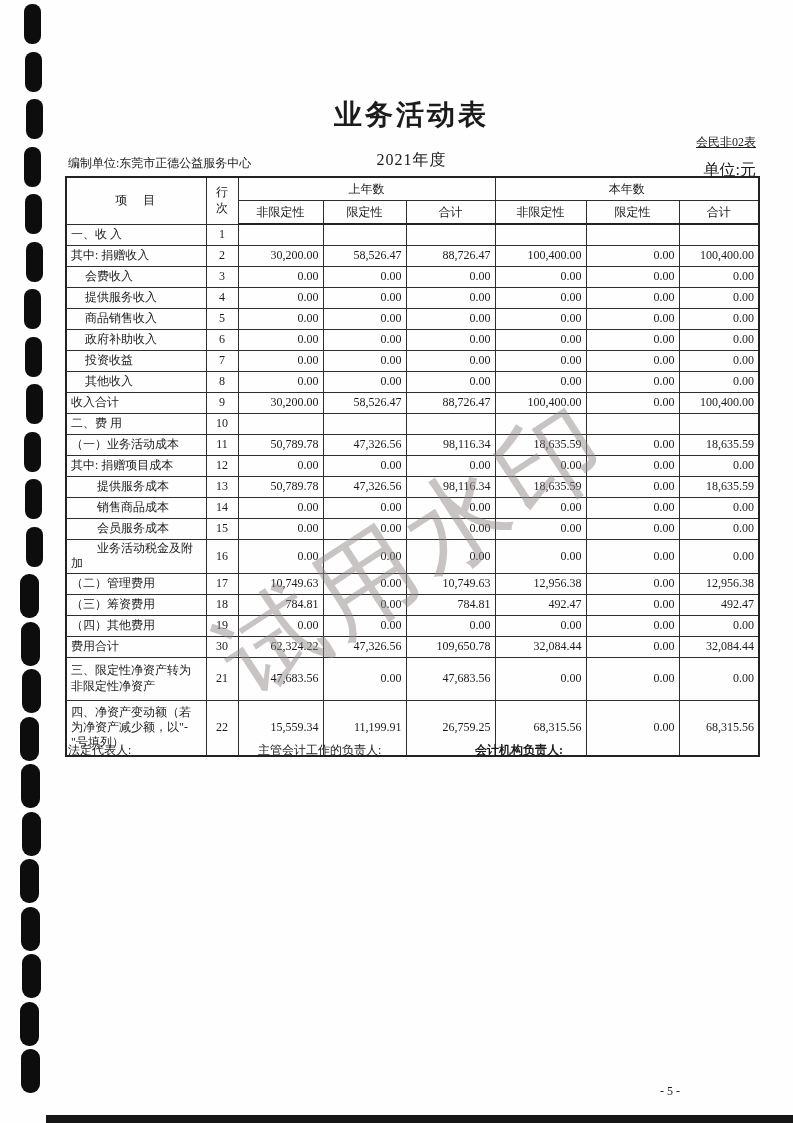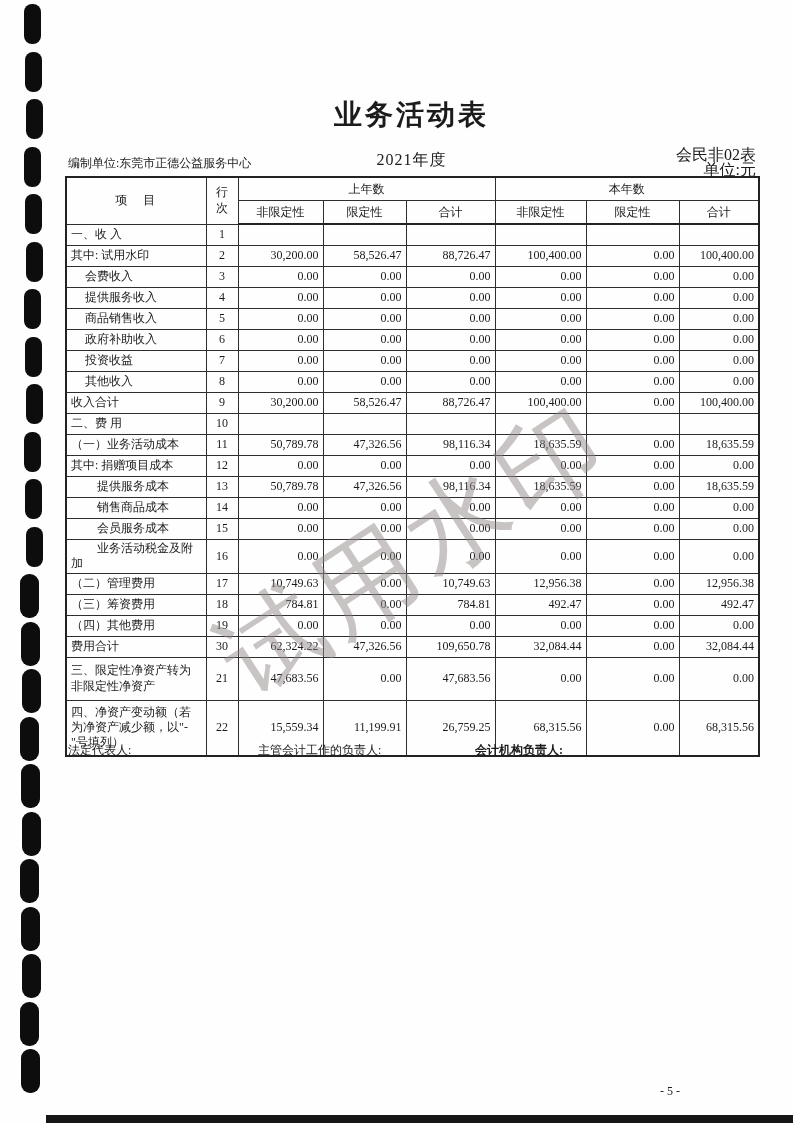--- a/index.html
+++ b/index.html
@@ -10,21 +10,21 @@
   }
   
   .binding{position:absolute;left:0;top:0;width:60px;height:1123px;}
   .bind-mark{position:absolute;width:17px;height:40px;background:#0d0d0d;border-radius:8px;}
   .bind-mark.alt{width:19px;height:44px;border-radius:9px;}
   
   .bottom-strip{position:absolute;left:46px;right:0;bottom:0;height:8px;background:#161616;}
   .content{position:absolute;left:65px;top:0;width:693px;}
   .title{margin:96px 0 16px 0;text-align:center;font-size:28px;font-weight:bold;letter-spacing:3px;}
   .subtitle{text-align:center;font-size:16px;margin-top:6px;letter-spacing:1px;}
-  .form-code{position:absolute;top:145px;right:2px;font-size:16px;}
+  .form-code{position:absolute;top:134px;right:2px;font-size:12px;text-decoration:underline;}
   .prepared{position:absolute;top:155px;left:3px;font-size:12px;}
   .unit{position:absolute;top:160px;right:2px;font-size:16px;}
   table{
     position:absolute;top:176px;left:0;
     border-collapse:collapse;table-layout:fixed;width:693px;
     font-size:12px;
   }
   th,td{border:1px solid #2e2e2e;padding:1px 4px;vertical-align:middle;overflow:hidden;}
   table{border:2px solid #222;}
   thead th{font-weight:normal;text-align:center;height:20px;}
@@ -126,21 +126,21 @@
             <td class="label">一、收 入</td>
             <td class="line">1</td>
             <td class="num"></td>
             <td class="num"></td>
             <td class="num"></td>
             <td class="num"></td>
             <td class="num"></td>
             <td class="num"></td>
           </tr>
           <tr>
-            <td class="label">其中: 试用水印</td>
+            <td class="label">其中: 捐赠收入</td>
             <td class="line">2</td>
             <td class="num">30,200.00</td>
             <td class="num">58,526.47</td>
             <td class="num">88,726.47</td>
             <td class="num">100,400.00</td>
             <td class="num">0.00</td>
             <td class="num">100,400.00</td>
           </tr>
           <tr>
             <td class="label ind1">会费收入</td>

